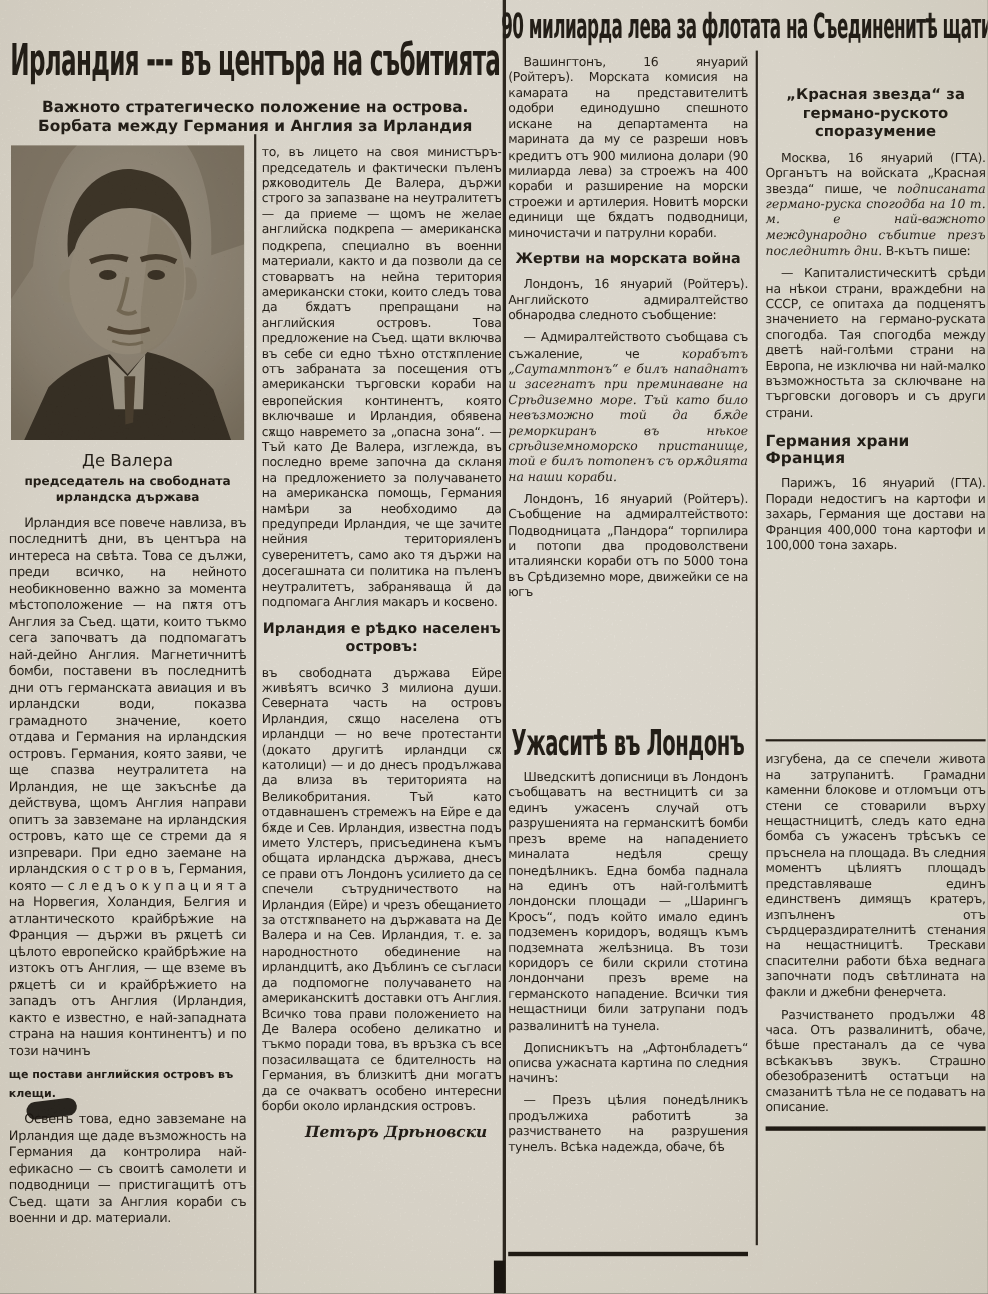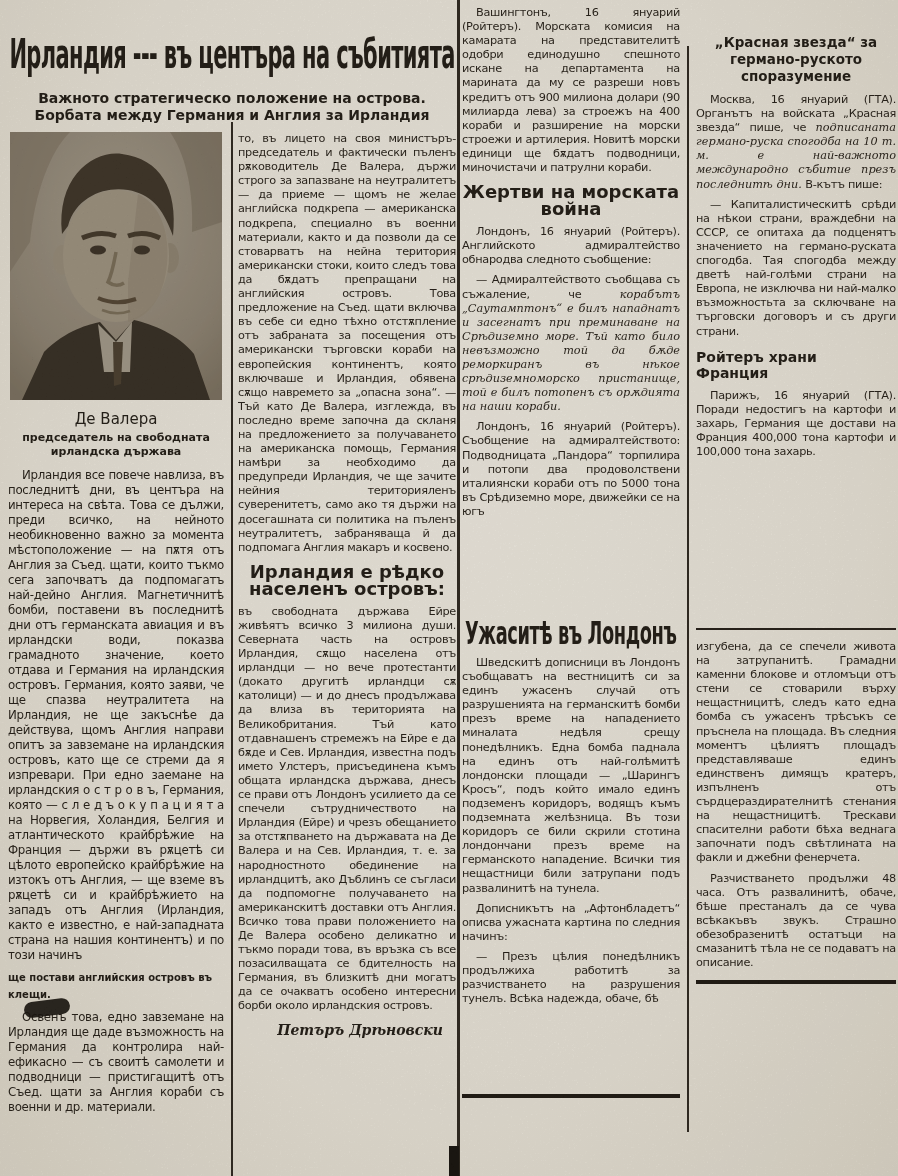--- a/index.html
+++ b/index.html
@@ -23,21 +23,21 @@
   .hl3-box .cond{font-size:17px;letter-spacing:-.4px;transform:scale(1.05,1.9);}
   .subhead{font-weight:bold;text-align:center;font-size:14px;line-height:17px;margin:8px 6px 0 6px;}
 
   
   .bt{font-size:11.8px;line-height:15px;letter-spacing:-.3px;
       text-align:justify;font-weight:normal;margin:0 0 6px 0;color:#1b1610;}
   .indent{text-indent:14px;}
   .tight .bt{font-size:11.3px;line-height:14.1px;}
   .ital{font-style:italic;font-family:"DejaVu Serif",serif;letter-spacing:0;}
   .crosshead-left{font-weight:bold;font-size:10px;line-height:17px;margin:6px 0 7px 0;}
-  .crosshead-center{font-weight:bold;font-size:18px;line-height:17px;text-align:center;margin:8px 0 8px 0;}
+  .crosshead-center{font-weight:bold;font-size:13px;line-height:17px;text-align:center;margin:8px 0 8px 0;}
   .byline{font-family:"DejaVu Serif",serif;font-style:italic;font-weight:bold;
           font-size:14px;text-align:right;padding-right:13px;margin-top:8px;}
 
   
   .art1{position:absolute;left:8px;top:26px;width:448px;}
   .art1 .cols{display:flex;gap:14px;margin-top:8px;}
   .col1{width:216px;height:1020px;overflow:hidden;}
   .col2{width:218px;height:1026px;overflow:hidden;}
   figure{margin:0 0 4px 2px;padding:0;}
   .cap-name{font-weight:normal;font-size:15px;text-align:center;margin-top:6px;}
@@ -137,20 +137,23 @@
       <div class="col2 tight">
         <p class="bt">то, въ лицето на своя министъръ-председатель и фактически пъленъ рѫководитель Де Валера, държи строго за запазване на неутралитетъ — да приеме — щомъ не желае английска подкрепа — американска подкрепа, специално въ военни материали, както и да позволи да се стоварватъ на нейна територия американски стоки, които следъ това да бѫдатъ препращани на английския островъ. Това предложение на Съед. щати включва въ себе си едно тѣхно отстѫпление отъ забраната за посещения отъ американски търговски кораби на европейския континентъ, която включваше и Ирландия, обявена сѫщо навремето за „опасна зона“. — Тъй като Де Валера, изглежда, въ последно време започна да скланя на предложението за получаването на американска помощь, Германия намѣри за необходимо да предупреди Ирландия, че ще зачите нейния територияленъ суверенитетъ, само ако тя държи на досегашната си политика на пъленъ неутралитетъ, забраняваща й да подпомага Англия макаръ и косвено.</p>
         <p class="crosshead-center">Ирландия е рѣдко населенъ островъ:</p>
         <p class="bt">въ свободната държава Ейре живѣятъ всичко 3 милиона души. Северната часть на островъ Ирландия, сѫщо населена отъ ирландци — но вече протестанти (докато другитѣ ирландци сѫ католици) — и до днесъ продължава да влиза въ територията на Великобритания. Тъй като отдавнашенъ стремежъ на Ейре е да бѫде и Сев. Ирландия, известна подъ името Улстеръ, присъединена къмъ общата ирландска държава, днесъ се прави отъ Лондонъ усилието да се спечели сътрудничеството на Ирландия (Ейре) и чрезъ обещанието за отстѫпването на държавата на Де Валера и на Сев. Ирландия, т. е. за народностното обединение на ирландцитѣ, ако Дъблинъ се съгласи да подпомогне получаването на американскитѣ доставки отъ Англия. Всичко това прави положението на Де Валера особено деликатно и тъкмо поради това, въ връзка съ все позасилващата се бдителность на Германия, въ близкитѣ дни могатъ да се очакватъ особено интересни борби около ирландския островъ.</p>
         <p class="byline">Петъръ Дрѣновски</p>
       </div>
     </div>
   </section>
 
   <section class="art2">
+    <div class="hl2-box">
+      <span class="cond">90 милиарда лева за флотата на Съединенитѣ щати</span>
+    </div>
 
     <div class="cols">
 
       <div class="col3 tight">
         <div class="fleet">
           <p class="bt indent">Вашингтонъ, 16 януарий (Ройтеръ). Морската комисия на камарата на представителитѣ одобри единодушно спешното искане на департамента на марината да му се разреши новъ кредитъ отъ 900 милиона долари (90 милиарда лева) за строежъ на 400 кораби и разширение на морски строежи и артилерия. Новитѣ морски единици ще бѫдатъ подводници, миночистачи и патрулни кораби.</p>
           <p class="crosshead-center">Жертви на морската война</p>
           <p class="bt indent">Лондонъ, 16 януарий (Ройтеръ). Английското адмиралтейство обнародва следното съобщение:</p>
           <p class="bt indent"><span>— Адмиралтейството съобщава съ съжаление, че </span><span class="ital">корабътъ „Саутамптонъ“ е билъ нападнатъ и засегнатъ при преминаване на Срѣдиземно море. Тъй като било невъзможно той да бѫде реморкиранъ въ нѣкое срѣдиземноморско пристанище, той е билъ потопенъ съ орѫдията на наши кораби.</span></p>
           <p class="bt indent">Лондонъ, 16 януарий (Ройтеръ). Съобщение на адмиралтейството: Подводницата „Пандора“ торпилира и потопи два продоволствени италиянски кораби отъ по 5000 тона въ Срѣдиземно море, движейки се на югъ</p>
@@ -167,21 +170,21 @@
         <div class="rule-thick"></div>
       </div>
 
       <div class="col4 tight">
         <div class="kras">
           <div class="kras-head">„Красная звезда“ за германо-руското споразумение</div>
           <p class="bt indent"><span>Москва, 16 януарий (ГТА). Органътъ на войската „Красная звезда“ пише, че </span><span class="ital">подписаната германо-руска спогодба на 10 т. м. е най-важното международно събитие презъ последнитѣ дни.</span><span> В-кътъ пише:</span></p>
           <p class="bt indent">— Капиталистическитѣ срѣди на нѣкои страни, враждебни на СССР, се опитаха да подценятъ значението на германо-руската спогодба. Тая спогодба между дветѣ най-голѣми страни на Европа, не изключва ни най-малко възможностьта за сключване на търговски договоръ и съ други страни.</p>
 
           <div class="gf-head">
-            <span>Ройтеръ храни Франция</span>
+            <span>Германия храни Франция</span>
             <span class="gf-rule"></span>
           </div>
           <p class="bt indent">Парижъ, 16 януарий (ГТА). Поради недостигъ на картофи и захарь, Германия ще достави на Франция 400,000 тона картофи и 100,000 тона захарь.</p>
         </div>
 
         <div class="cont">
           <div class="rule-thin"></div>
           <p class="bt">изгубена, да се спечели живота на затрупанитѣ. Грамадни каменни блокове и отломъци отъ стени се стоварили върху нещастницитѣ, следъ като една бомба съ ужасенъ трѣсъкъ се пръснела на площада. Въ следния моментъ цѣлиятъ площадъ представляваше единъ единственъ димящъ кратеръ, изпълненъ отъ сърдцераздирателнитѣ стенания на нещастницитѣ. Трескави спасителни работи бѣха веднага започнати подъ свѣтлината на факли и джебни фенерчета.</p>
           <p class="bt indent">Разчистването продължи 48 часа. Отъ развалинитѣ, обаче, бѣше престаналъ да се чува всѣкакъвъ звукъ. Страшно обезобразенитѣ остатъци на смазанитѣ тѣла не се подаватъ на описание.</p>
           <div class="rule-thick"></div>

